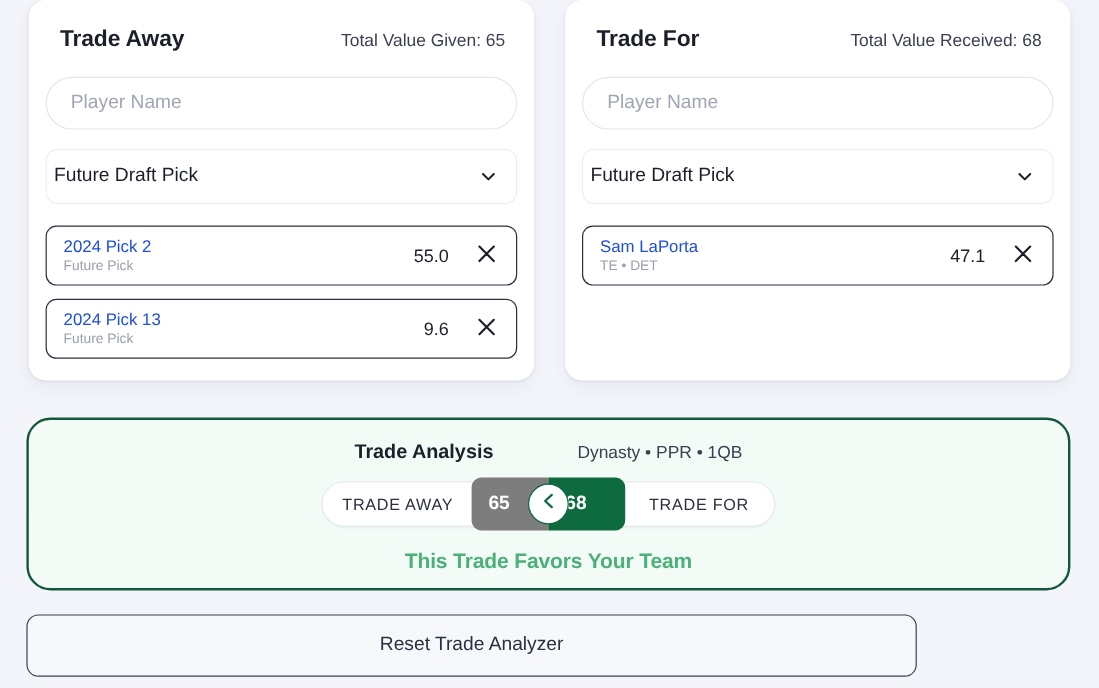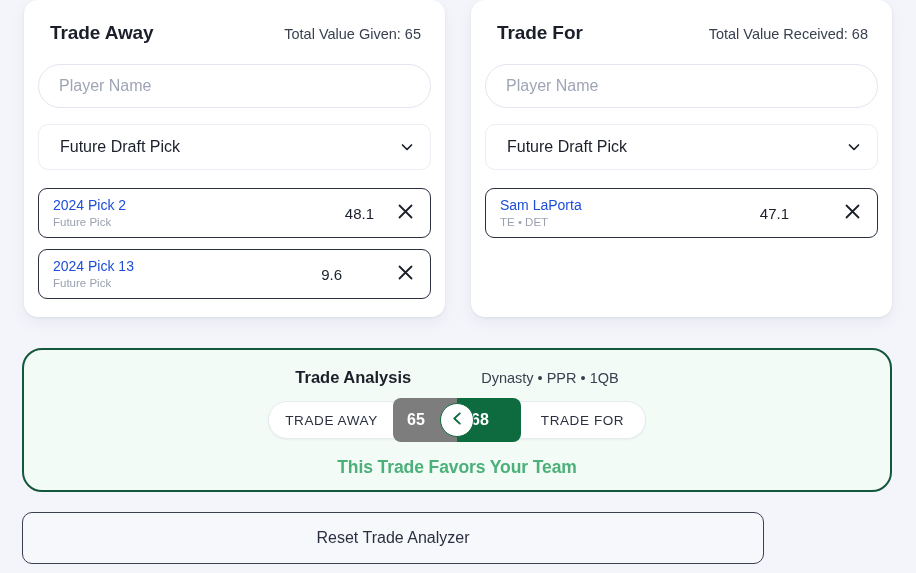--- a/index.html
+++ b/index.html
@@ -84,21 +84,21 @@
   }
 
   .select-box {
     width: 100%;
     height: 46px;
     border: 1px solid #eceef5;
     border-radius: 10px;
     background: #ffffff;
     display: flex;
     align-items: center;
-    padding: 0 21px;
+    padding: 0 6px;
     font-size: 16px;
     color: #1b1f2a;
     cursor: pointer;
     user-select: none;
   }
 
   .select-caret {
     position: absolute;
     right: 16px;
     top: 50%;
@@ -116,21 +116,21 @@
   .item-row {
     display: flex;
     align-items: center;
     height: 50px;
     border: 1.4px solid #2b3040;
     border-radius: 9px;
     background: #ffffff;
     padding: 0 12px 0 14px;
     margin-bottom: 11px;
   }
-  .item-row:last-child { margin-bottom: 0; gap: 32px; }
+  .item-row:last-child { margin-bottom: 0; }
 
   .item-main { flex: 1 1 auto; min-width: 0; }
 
   .item-name {
     font-size: 14px;
     color: #1d4ed8;
     line-height: 17px;
     white-space: nowrap;
     overflow: hidden;
     text-overflow: ellipsis;
@@ -323,21 +323,21 @@
         </span>
       </div>
 
       <div class="item-list">
 
         <div class="item-row">
           <div class="item-main">
             <div class="item-name">2024 Pick 2</div>
             <div class="item-sub">Future Pick</div>
           </div>
-          <div class="item-value">48.1</div>
+          <div class="item-value">55.0</div>
           <button class="item-remove">
             <span>
               <svg width="19" height="19" viewBox="0 0 19 19" fill="none">
                 <path d="M3.5 3.5 L15.5 15.5 M15.5 3.5 L3.5 15.5" stroke="#1b1f2a" stroke-width="1.8" stroke-linecap="round"></path>
               </svg>
             </span>
           </button>
         </div>
 
         <div class="item-row">

